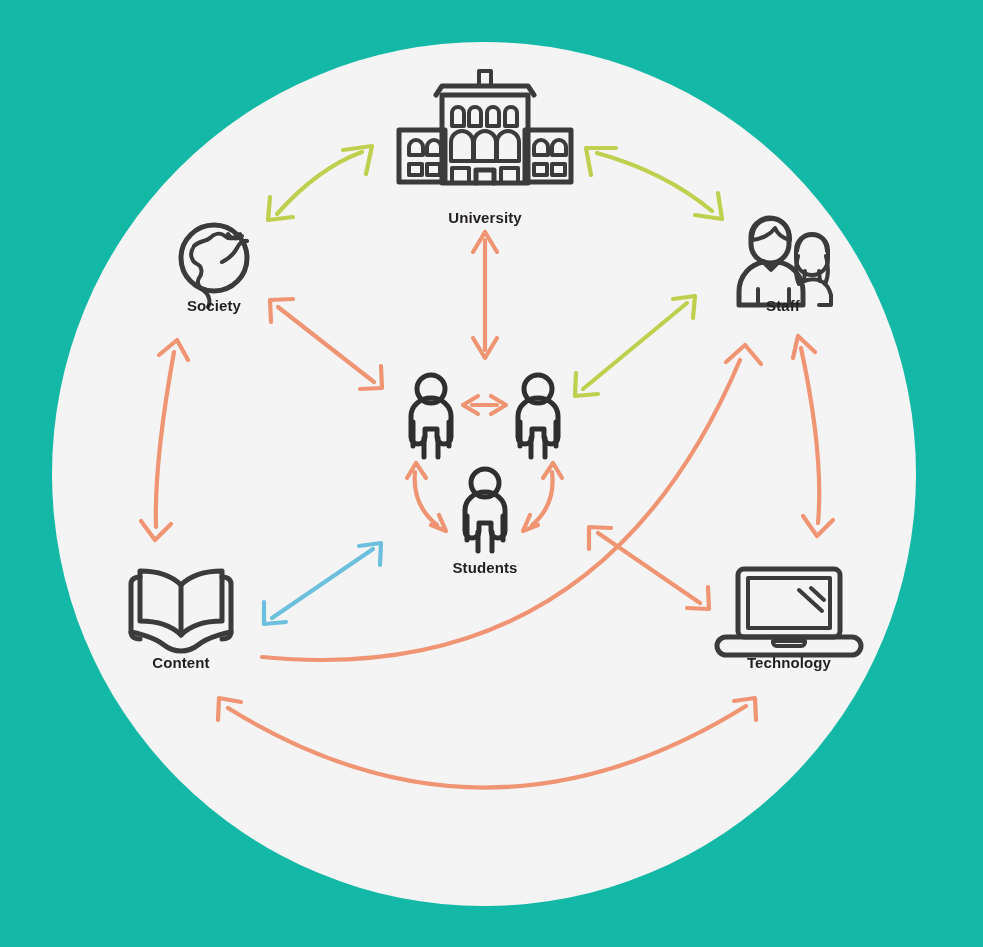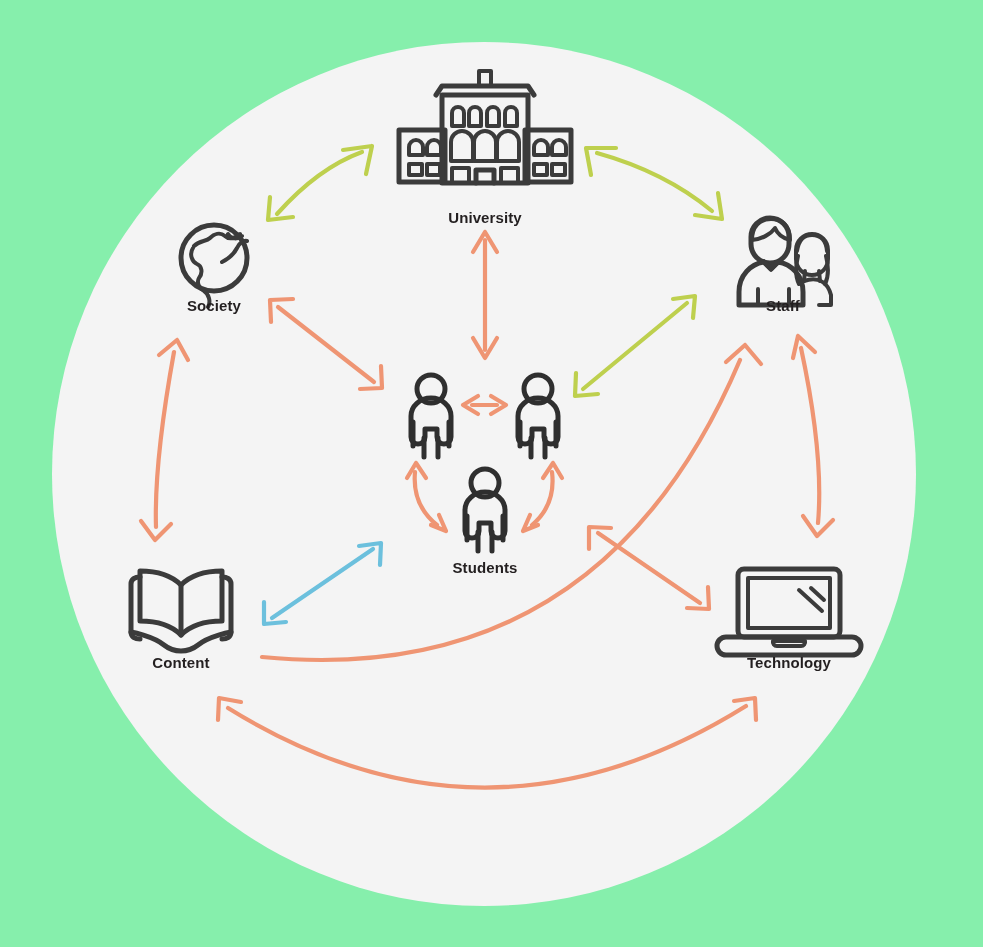--- a/index.html
+++ b/index.html
@@ -11,21 +11,21 @@
   body {
     width: 983px;
     height: 947px;
     overflow: hidden;
     font-family: "Liberation Sans", sans-serif;
   }
   #diagram-root {
     position: relative;
     width: 983px;
     height: 947px;
-    background: #86efac;
+    background: #14b8a6;
   }
   svg#scene {
     display: block;
     width: 983px;
     height: 947px;
   }
   .node-label {
     font-family: "Liberation Sans", sans-serif;
     font-size: 15px;
     font-weight: bold;

